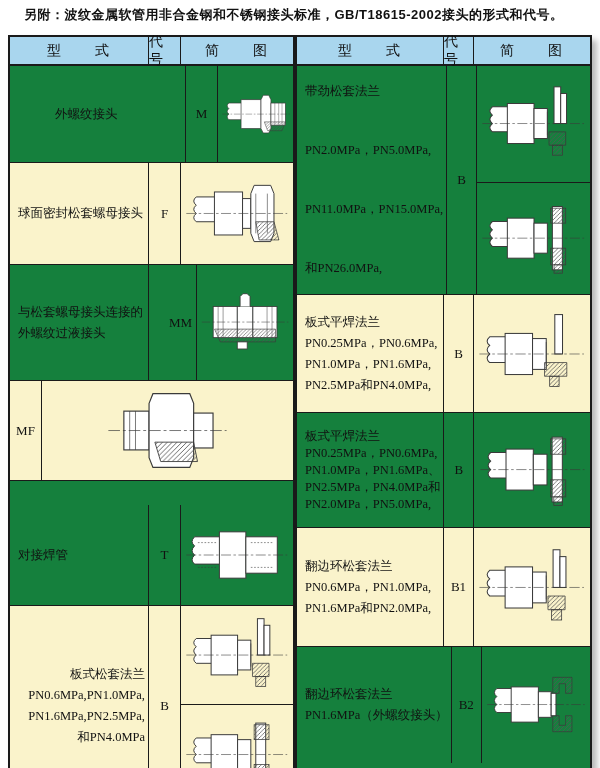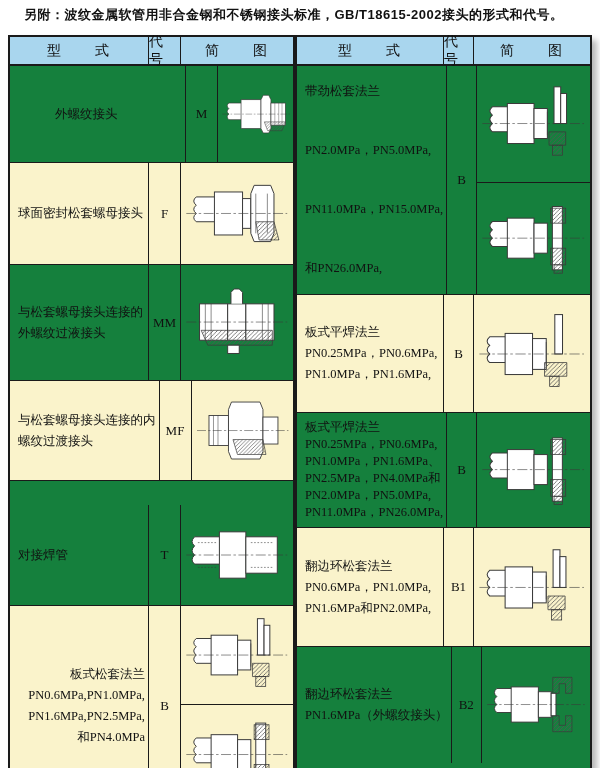--- a/index.html
+++ b/index.html
@@ -85,21 +85,21 @@
                 <path d="M4 48 H126" stroke="#3a3a3a" stroke-width="0.7" fill="none" stroke-dasharray="12 3 3 3"></path>
               </svg>
             </div>
           </div>
         </div>
         <div class="row" style="height: 116px;">
           <div class="cell type-cell" style="flex: 0 0 139px; line-height: 21px;">
             <div class="type-line">与松套螺母接头连接的</div>
             <div class="type-line">外螺纹过液接头</div>
           </div>
-          <div class="cell code-cell" style="flex: 0 0 32px;">MM</div>
+          <div class="cell code-cell" style="flex: 0 0 32px; margin-left: 16px;">MM</div>
           <div class="cell diagram-cell">
             <div class="diagram-sub">
               <svg viewBox="0 0 130 96" preserveAspectRatio="xMidYMid meet">
                 <defs>
                   <pattern id="hh" patternUnits="userSpaceOnUse" width="5" height="5">
                     <path d="M0 5 L5 0" stroke="#555" stroke-width="0.9"></path>
                   </pattern>
                 </defs>
                 <rect x="20" y="26" width="34" height="44" stroke="#3a3a3a" stroke-width="1.2" fill="#fff"></rect>
                 <path d="M27 26 V70 M34 26 V70" stroke="#3a3a3a" stroke-width="0.7" fill="none"></path>
@@ -108,24 +108,20 @@
                 <rect x="76" y="26" width="34" height="44" stroke="#3a3a3a" stroke-width="1.2" fill="#fff"></rect>
                 <path d="M96 26 V70 M103 26 V70" stroke="#3a3a3a" stroke-width="0.7" fill="none"></path>
                 <polygon points="22,58 108,58 108,76 30,76" stroke="#3a3a3a" stroke-width="0.9" fill="url(#hh)"></polygon>
                 <rect x="54" y="76" width="14" height="10" stroke="#3a3a3a" stroke-width="1.2" fill="#fff"></rect>
                 <path d="M4 48 H126" stroke="#3a3a3a" stroke-width="0.7" fill="none" stroke-dasharray="12 3 3 3"></path>
               </svg>
             </div>
           </div>
         </div>
         <div class="row hl" style="height: 100px;">
-          <div class="cell type-cell" style="flex: 0 0 139px; line-height: 21px;">
-            <div class="type-line">与松套螺母接头连接的内</div>
-            <div class="type-line">螺纹过渡接头</div>
-          </div>
           <div class="cell code-cell" style="flex: 0 0 32px;">MF</div>
           <div class="cell diagram-cell">
             <div class="diagram-sub">
               <svg viewBox="0 0 130 96" preserveAspectRatio="xMidYMid meet">
                 <defs>
                   <pattern id="hh" patternUnits="userSpaceOnUse" width="5" height="5">
                     <path d="M0 5 L5 0" stroke="#555" stroke-width="0.9"></path>
                   </pattern>
                 </defs>
                 <rect x="20" y="28" width="26" height="40" stroke="#3a3a3a" stroke-width="1.2" fill="#fff"></rect>
@@ -258,20 +254,21 @@
                 <path d="M4 48 H126" stroke="#3a3a3a" stroke-width="0.7" fill="none" stroke-dasharray="12 3 3 3"></path>
               </svg>
             </div>
           </div>
         </div>
         <div class="row hl" style="height: 118px;">
           <div class="cell type-cell" style="flex: 0 0 147px; line-height: 21px;">
             <div class="type-line">板式平焊法兰</div>
             <div class="type-line">PN0.25MPa，PN0.6MPa,</div>
             <div class="type-line">PN1.0MPa，PN1.6MPa,</div>
+            <div class="type-line">PN2.5MPa和PN4.0MPa,</div>
           </div>
           <div class="cell code-cell" style="flex: 0 0 30px;">B</div>
           <div class="cell diagram-cell">
             <div class="diagram-sub">
               <svg viewBox="0 0 130 96" preserveAspectRatio="xMidYMid meet">
                 <defs>
                   <pattern id="hh" patternUnits="userSpaceOnUse" width="5" height="5">
                     <path d="M0 5 L5 0" stroke="#555" stroke-width="0.9"></path>
                   </pattern>
                 </defs>
@@ -287,21 +284,20 @@
             </div>
           </div>
         </div>
         <div class="row" style="height: 115px;">
           <div class="cell type-cell" style="flex: 0 0 147px; line-height: 17px;">
             <div class="type-line">板式平焊法兰</div>
             <div class="type-line">PN0.25MPa，PN0.6MPa,</div>
             <div class="type-line">PN1.0MPa，PN1.6MPa、</div>
             <div class="type-line">PN2.5MPa，PN4.0MPa和</div>
             <div class="type-line">PN2.0MPa，PN5.0MPa,</div>
-            <div class="type-line">PN11.0MPa，PN26.0MPa,</div>
           </div>
           <div class="cell code-cell" style="flex: 0 0 30px;">B</div>
           <div class="cell diagram-cell">
             <div class="diagram-sub">
               <svg viewBox="0 0 130 96" preserveAspectRatio="xMidYMid meet">
                 <defs>
                   <pattern id="hh" patternUnits="userSpaceOnUse" width="5" height="5">
                     <path d="M0 5 L5 0" stroke="#555" stroke-width="0.9"></path>
                   </pattern>
                 </defs>

